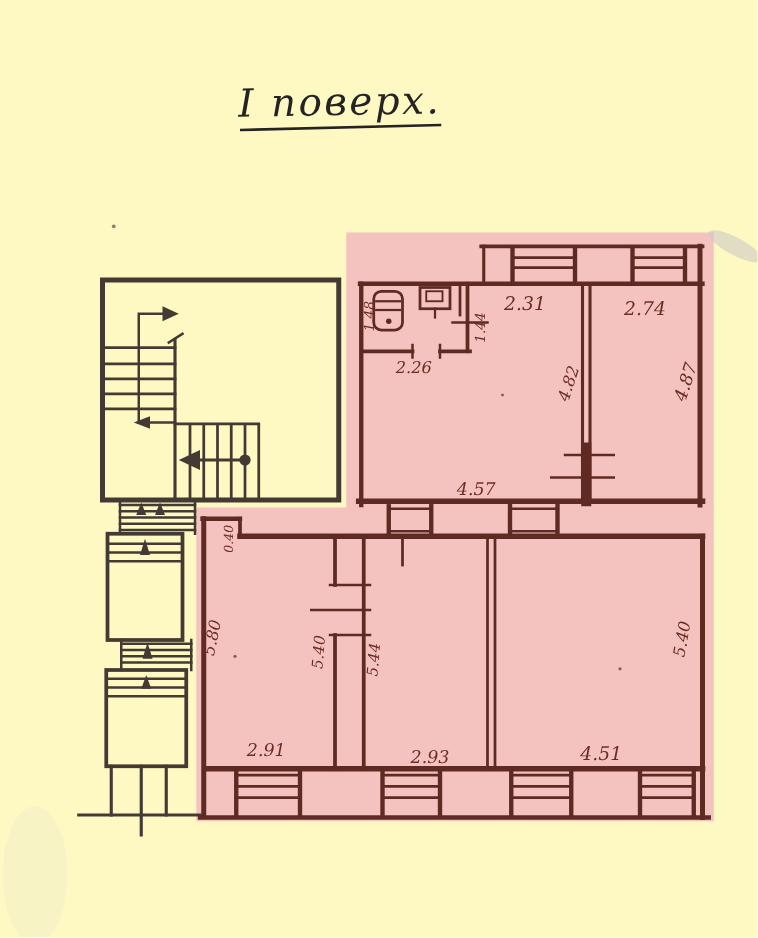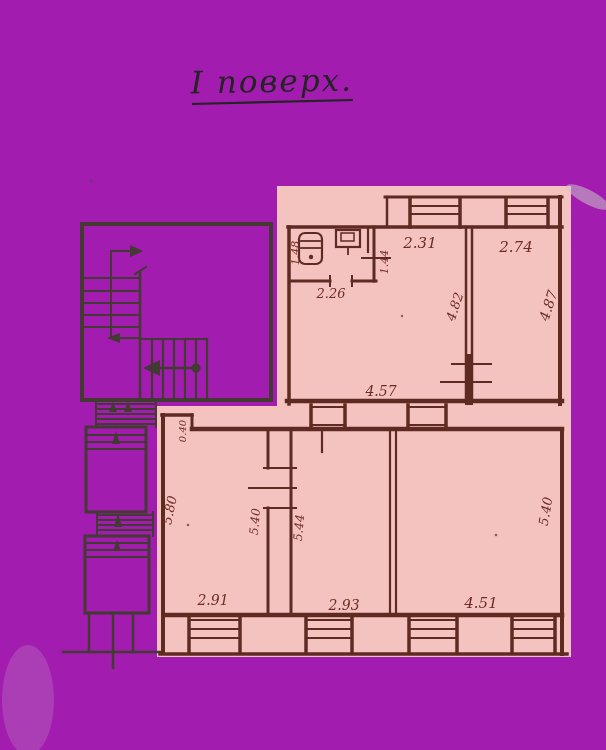--- a/index.html
+++ b/index.html
@@ -1,18 +1,18 @@
 <!DOCTYPE html>
 <html><head>
 <meta charset="utf-8">
 <style>
   html,body { margin:0; padding:0; background:#ffffff; }
   .page {
     position:relative; width:606px; height:750px;
-    background:#a21caf; overflow:hidden;
+    background:#fef9c3; overflow:hidden;
     font-family:"DejaVu Serif", serif;
   }
   svg { position:absolute; left:0; top:0; }
   .dim  { font-family:"DejaVu Serif", serif; font-style:italic; fill:#6d2c23; }
   .title-text { font-family:"DejaVu Serif", serif; font-style:italic; fill:#252324; font-size:31px; letter-spacing:2px; }
   .ink    { stroke:#423a33; fill:none; stroke-linecap:square; }
   .inkf   { fill:#423a33; stroke:none; }
   .mar    { stroke:#5f2a22; fill:none; stroke-linecap:square; }
   .marf   { fill:#5f2a22; stroke:none; }
 </style>

